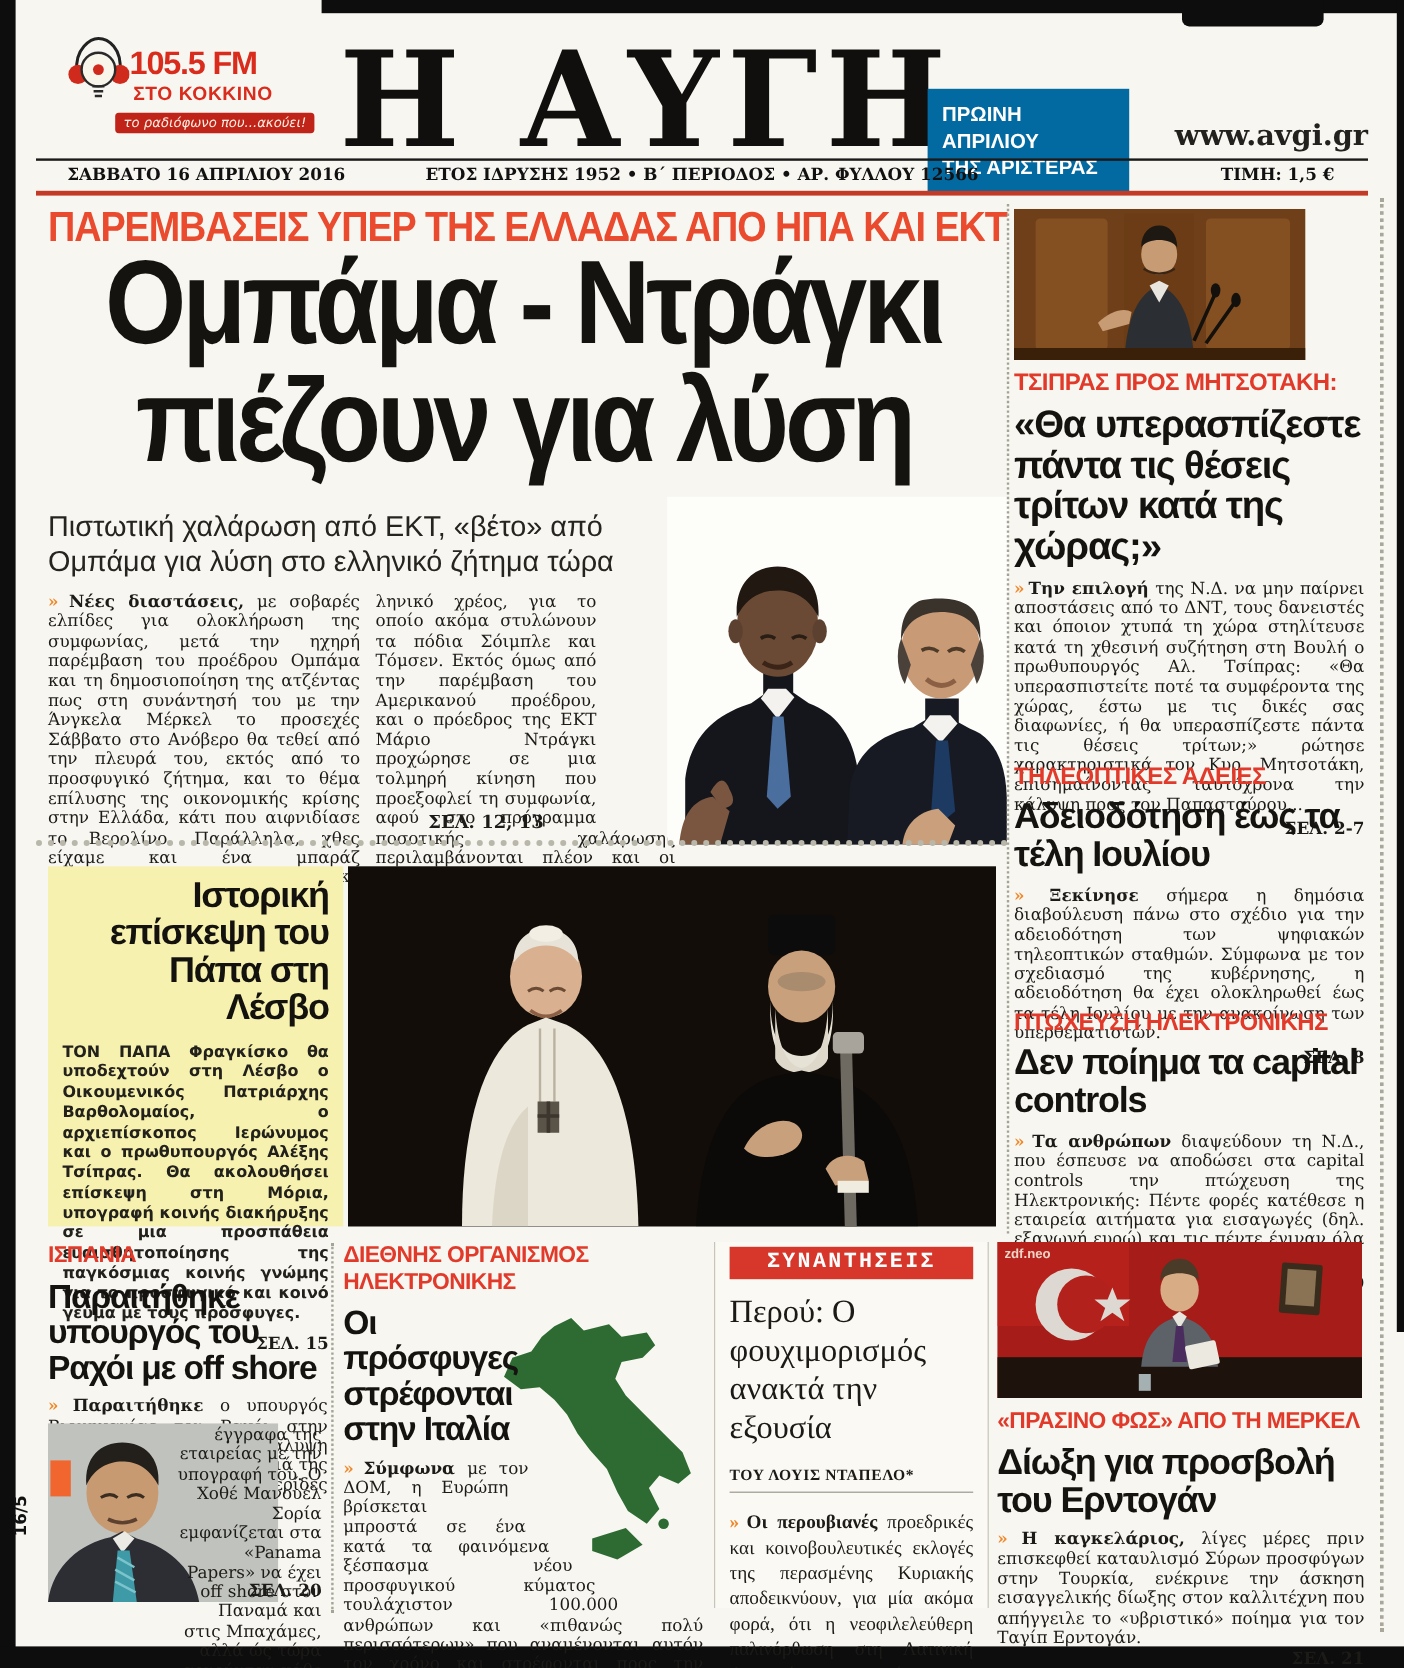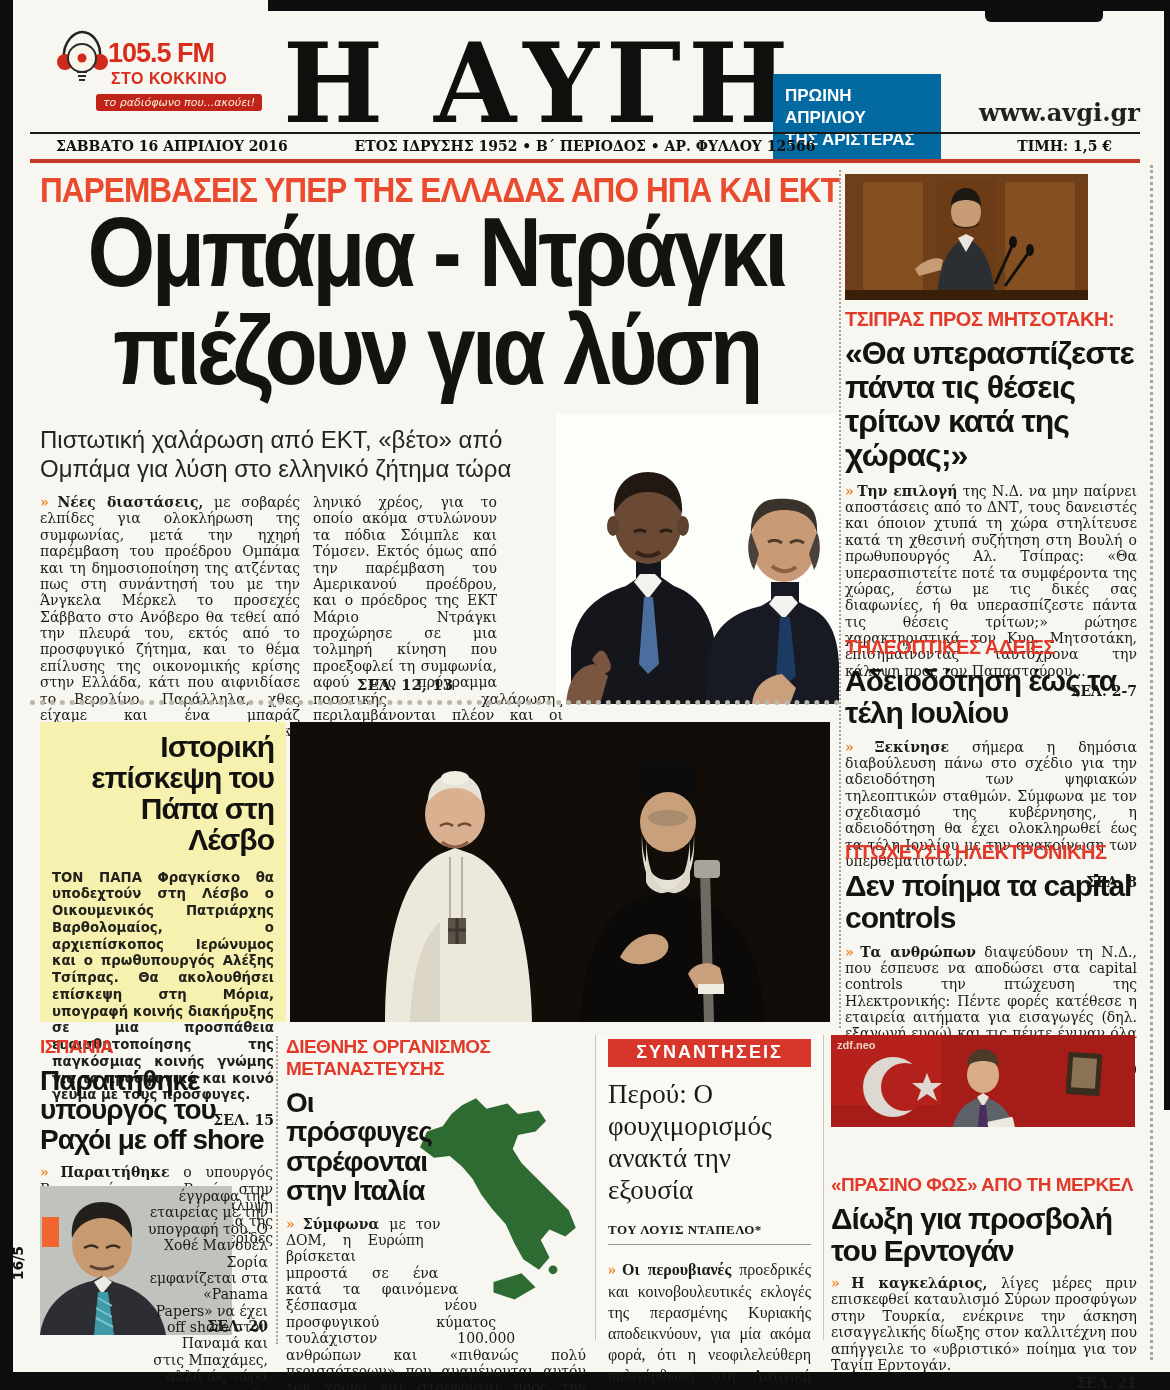--- a/index.html
+++ b/index.html
@@ -67,25 +67,25 @@
   .k-orange{color:#ec5a2e;}
 
   
   .bt-kicker{font-family:"Liberation Sans",sans-serif;font-weight:bold;font-size:19px;letter-spacing:-.5px;color:#e23a2a;}
   .bt-head{font-family:"Liberation Sans",sans-serif;font-weight:bold;font-size:28px;line-height:1.05;letter-spacing:-1px;color:#15130f;}
   .photo-soria{left:40px;top:1186px;width:192px;height:149px;}
   .soria-cont{left:148px;top:1188px;width:120px;text-align:right;z-index:5;}
   .spain-page{left:156px;top:1318px;width:112px;text-align:right;z-index:5;}
   .italy-float{float:right;width:175px;height:235px;shape-outside:polygon(28% 0,100% 0,100% 70%,62% 100%,30% 58%,8% 30%);margin:-118px -2px 0 6px;}
   .peru{left:595px;top:1035px;width:229px;height:305px;border-left:1px solid #c7c4b9;border-right:1px solid #c7c4b9;box-sizing:border-box;padding:4px 12px 0 12px;background:#faf9f3;}
-  .peru-bar{background:#d7372a;color:#fff;text-align:center;font-family:Liberation Sans, sans-serif;font-weight:bold;font-size:18px;letter-spacing:2px;padding:3px 0 4px;}
+  .peru-bar{background:#d7372a;color:#fff;text-align:center;font-family:Liberation Mono, monospace;font-weight:bold;font-size:18px;letter-spacing:2px;padding:3px 0 4px;}
   .peru-head{margin-top:12px;font-family:"Liberation Serif",serif;font-size:27px;line-height:1.18;color:#1b1a17;}
   .peru-byline{margin-top:16px;font-family:"Liberation Serif",serif;font-weight:bold;font-size:13px;letter-spacing:.5px;border-bottom:1px solid #9b988d;padding-bottom:6px;}
   .peru-body{margin-top:14px;font-family:"Liberation Serif",serif;font-size:16px;line-height:1.32;text-align:justify;}
-  .photo-erdogan{left:831px;top:1035px;width:304px;height:92px;}
+  .photo-erdogan{left:831px;top:1035px;width:304px;height:130px;}
   .zdf{position:absolute;left:6px;top:4px;font-size:11px;font-weight:bold;color:#f2e8d8;font-family:"Liberation Sans",sans-serif;opacity:.9;}
 </style>
 </head>
 <body>
 
 <div class="abs edge-left"></div>
 <div class="abs edge-top"></div>
 <div class="abs edge-blob"></div>
 <div class="abs edge-bottom"></div>
 <div class="abs edge-right"></div>
@@ -274,21 +274,21 @@
     <path d="M0,149 C4,118 28,100 52,95 L62,90 L74,96 C104,104 122,124 126,149 Z" fill="#2c2e33"></path>
     <path d="M54,96 L62,108 L72,96 L64,90 Z" fill="#eceae4"></path>
     <path d="M58,106 L68,106 L74,149 L54,149 Z" fill="#3f9aa8"></path>
     <path d="M58,112 l14,8 M56,122 l16,9 M56,132 l17,9" stroke="#7cc4cc" stroke-width="2"></path>
   </svg>
 </div>
 <div class="abs bodytext soria-cont">έγγραφα της εταιρείας με την υπογραφή του. Ο Χοθέ Μανουέλ Σορία εμφανίζεται στα «Panama Papers» να έχει off shore στον Παναμά και στις Μπαχάμες, αλλά ώς τώρα αρνούνταν κάθε σχέση με φοροπαραδείσους.</div>
 <div class="abs pageref spain-page">ΣΕΛ. 20</div>
 
 <div class="abs" style="left:286px;top:1036px;width:300px">
-  <div class="bt-kicker">ΔΙΕΘΝΗΣ ΟΡΓΑΝΙΣΜΟΣ ΜΕΤΑΝΑΣΤΕΥΣΗΣ</div>
+  <div class="bt-kicker">ΔΙΕΘΝΗΣ ΟΡΓΑΝΙΣΜΟΣ ΗΛΕΚΤΡΟΝΙΚΗΣ</div>
   <div style="margin-top:8px;width:160px" class="bt-head">Οι πρόσφυγες στρέφονται στην Ιταλία</div>
   <div class="bodytext" style="margin-top:10px">
     <span class="italy-float">
       <svg width="175" height="235" viewBox="0 0 100 134">
         <path d="M28,4 L36,0 L42,6 L54,3 L60,9 L72,7 L76,13 L70,19 L60,21 L57,29 L62,37 L70,45 L80,55 L89,64 L93,74 L87,79 L78,75 L73,81 L78,91 L72,98 L63,92 L58,83 L53,72 L45,63 L39,55 L34,46 L28,39 L21,33 L12,34 L4,28 L8,19 L17,16 L22,9 Z" fill="#2e6b33"></path>
         <path d="M46,105 L62,100 L70,108 L58,115 L46,111 Z" fill="#2e6b33"></path>
         <circle cx="80" cy="98" r="2.5" fill="#2e6b33"></circle>
       </svg>
     </span>
     <span class="arrow">»</span>

